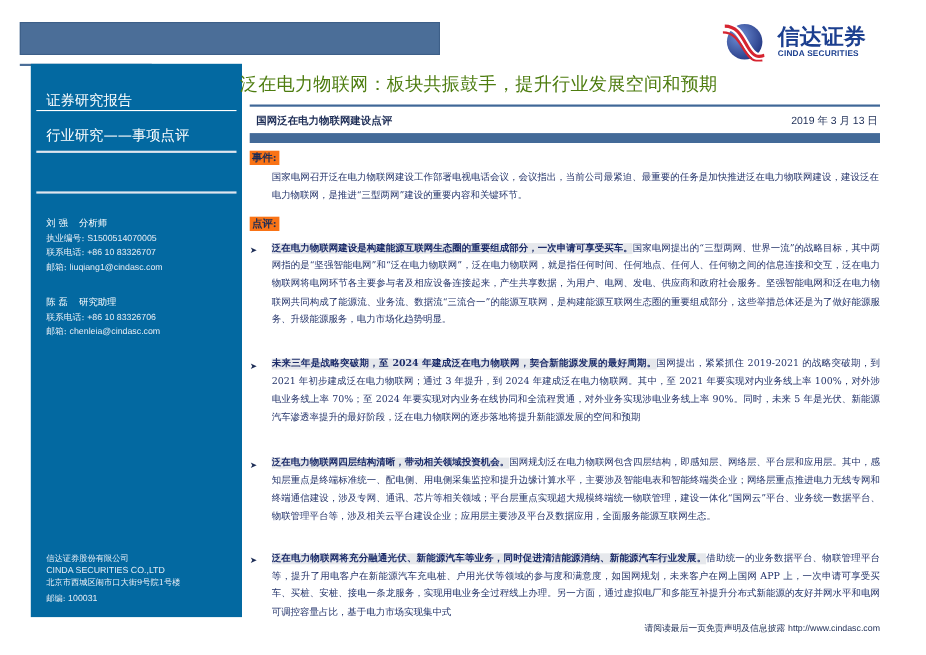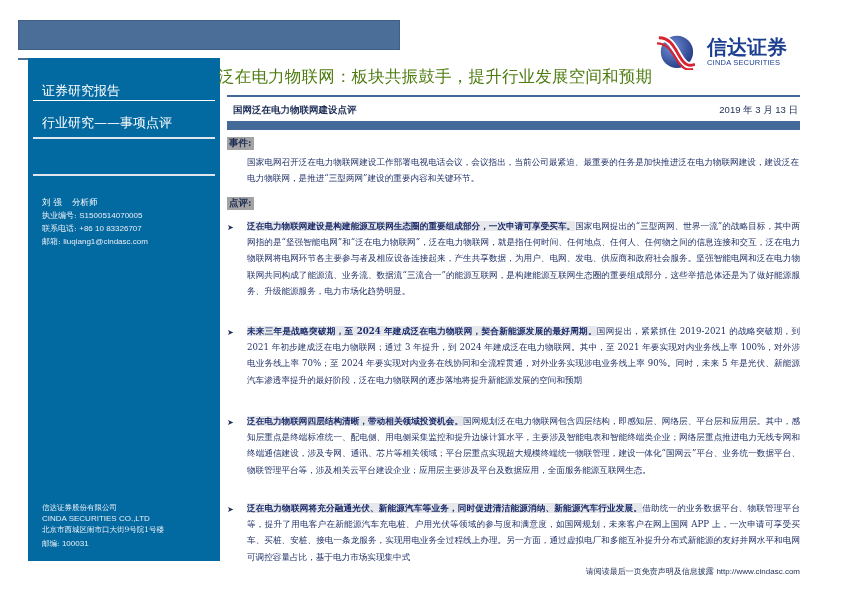--- a/index.html
+++ b/index.html
@@ -2,42 +2,42 @@
 <html><head>
   <meta charset="utf-8">
   <style>
     html, body { margin:0; padding:0; }
     body {
       width:842px; height:595px; background:#ffffff; position:relative; overflow:hidden;
       font-family:"DejaVu Serif", "Liberation Serif", serif; color:#1f2f5a;
     }
     .top-band { position:absolute; left:18px; top:20px; width:380px; height:28px; background:#4b6e98; border:1px solid #3d5f88; }
     .top-rule { position:absolute; left:18px; top:58px; width:120px; height:2px; background:#4b6e98; }
-    .logo { position:absolute; left:657px; top:30px; width:180px; height:40px; }
+    .logo { position:absolute; left:657px; top:16px; width:180px; height:40px; }
     .logo-mark { position:absolute; left:0; top:2px; width:38px; height:38px; }
     .logo-cn { position:absolute; left:50px; top:4px; font-family:"DejaVu Sans", sans-serif; font-weight:bold; font-size:20px; color:#1c3f8f; letter-spacing:0px; }
-    .logo-en { position:absolute; left:50px; top:28px; font-family:"Liberation Sans", sans-serif; font-weight:normal; font-size:7.5px; color:#1c3f8f; letter-spacing:0.2px; }
+    .logo-en { position:absolute; left:50px; top:28px; font-family:"Liberation Sans", sans-serif; font-weight:bold; font-size:7.5px; color:#1c3f8f; letter-spacing:0.2px; }
 
     .sidebar { position:absolute; left:28px; top:58px; width:192px; height:503px; background:#0369a1; color:#fff; }
     .side-item { position:absolute; left:14px; width:178px; font-family:"DejaVu Sans", sans-serif; font-size:13px; color:#ffffff; }
     .side-rule { position:absolute; left:5px; width:182px; height:1px; background:#ffffff; }
     .side-rule.thick { height:2px; background:#dfe6ef; }
     .contact { position:absolute; left:14px; font-size:8px; line-height:13px; color:#e8eef6; font-family:"DejaVu Serif", serif; }
     .contact .name { font-weight:normal; color:#ffffff; font-size:8.5px; }
     .contact .mono { font-family:"Liberation Sans", sans-serif; }
     .company { position:absolute; left:14px; top:502px; font-size:7.5px; line-height:11px; color:#e8eef6; }
     .company .en { font-family:"Liberation Sans", sans-serif; font-size:8px; }
 
     .title { position:absolute; left:218px; top:66px; font-family:"DejaVu Sans", sans-serif; font-weight:normal; font-size:16.5px; color:#4d7c0f; letter-spacing:0.2px; white-space:nowrap; }
     .title-rule { position:absolute; left:227px; top:95px; width:573px; height:2px; background:#3f6797; }
     .subtitle { position:absolute; left:233px; top:104px; font-weight:bold; font-size:9.5px; color:#1c2c55; }
     .date { position:absolute; right:44px; top:104px; font-family:"Liberation Sans", sans-serif; font-size:9.5px; color:#1c2c55; }
     .sub-band { position:absolute; left:227px; top:121px; width:573px; height:9px; background:#436a98; }
 
-    .section-label { position:absolute; left:227px; font-weight:bold; font-size:9.5px; color:#1c2c55; background:#a3a3a3; padding:0 2px; }
+    .section-label { position:absolute; left:227px; font-weight:bold; font-size:9.5px; color:#1c2c55; background:#f97316; padding:0 2px; }
     .para { position:absolute; font-size:8.6px; line-height:16.2px; color:#23336a; text-align:justify; }
     .event-text { left:247px; top:154px; width:552px; text-indent:0; }
 
     .bullet { position:absolute; left:227px; font-size:8px; color:#1c2c55; }
     .bpara { left:247px; width:553px; }
     .hl { font-weight:bold; background:#e6e8ec; color:#1c2c6a; }
 
     .footer { position:absolute; right:42px; top:566px; font-size:8px; color:#1c2c55; }
     .footer .url { font-family:"Liberation Sans", sans-serif; }
   </style>
@@ -83,20 +83,34 @@
     <div>
       <span>联系电话:</span>
       <span class="mono">+86 10 83326707</span>
     </div>
     <div>
       <span>邮箱:</span>
       <span class="mono">liuqiang1@cindasc.com</span>
     </div>
   </div>
 
+  <div class="contact" style="top:210px;">
+    <div>
+      <span class="name">陈  磊</span>&nbsp;&nbsp;&nbsp;
+      <span class="name">研究助理</span>
+    </div>
+    <div>
+      <span>联系电话:</span>
+      <span class="mono">+86 10 83326706</span>
+    </div>
+    <div>
+      <span>邮箱:</span>
+      <span class="mono">chenleia@cindasc.com</span>
+    </div>
+  </div>
 
   <div class="company" style="top:444px;">
     <div>信达证券股份有限公司</div>
     <div class="en">CINDA SECURITIES CO.,LTD</div>
     <div>北京市西城区闹市口大街9号院1号楼</div>
     <div style="margin-top:3px;">
       <span>邮编:</span>
       <span class="en">100031</span>
     </div>
   </div>

